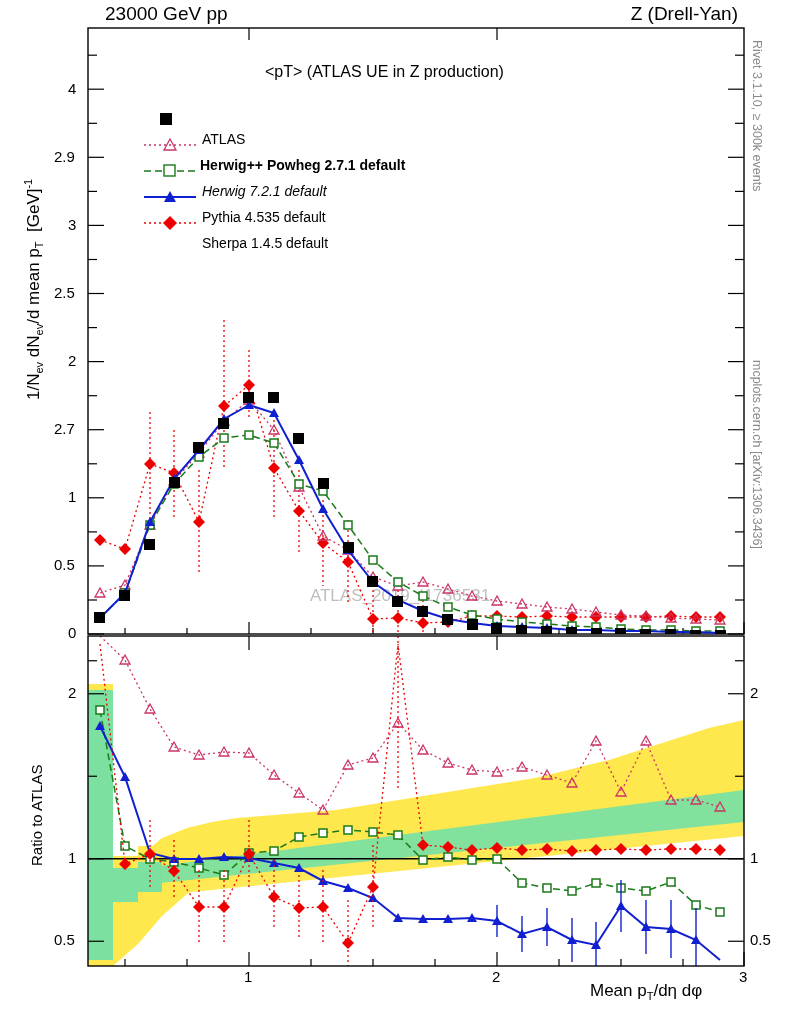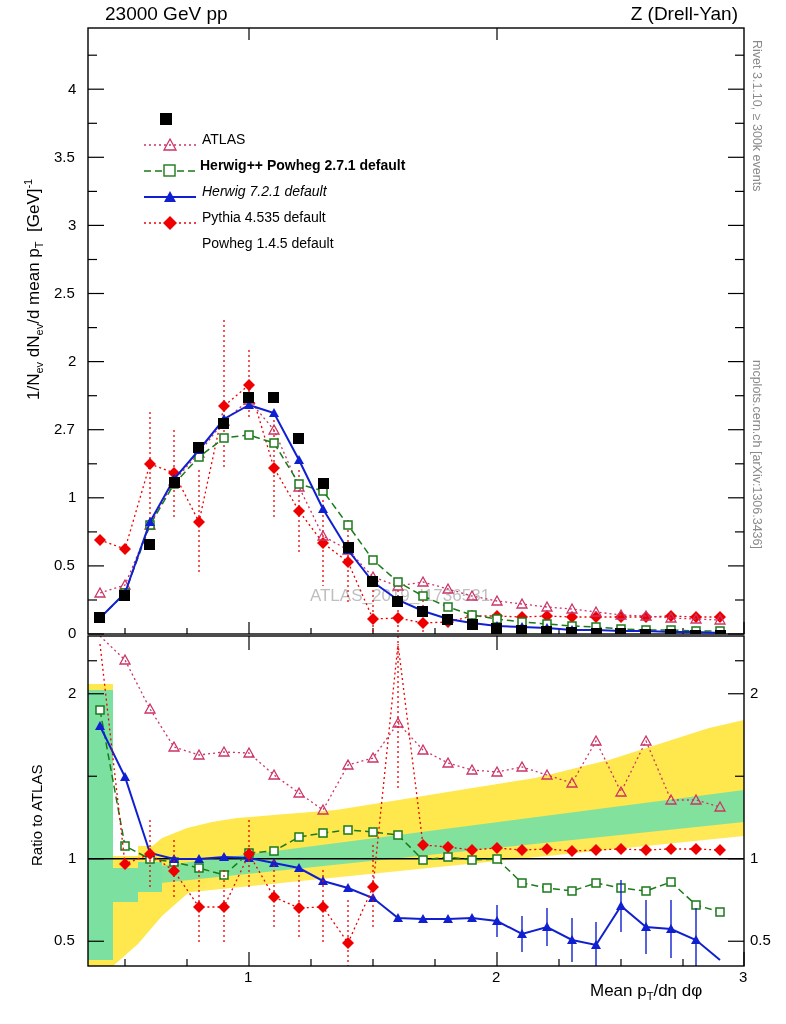--- a/index.html
+++ b/index.html
@@ -45,20 +45,21 @@
   <div class="abs" style="left:28px;top:866px;">
     <div class="rot90" style="position:absolute;left:0;top:0;">
       <span class="txt tick">Ratio to ATLAS</span>
     </div>
   </div>
 
   <div class="abs txt axlabel" style="left:590px;top:981px;">
     Mean p<sub style="font-size:11px;">T</sub>/dη dφ
   </div>
 
+  <div class="abs txt title" style="left:265px;top:63px;">&lt;pT&gt; (ATLAS UE in Z production)</div>
 
   <svg class="abs" width="786" height="1024" style="left:0;top:0;">
     <defs>
       <clipPath id="clipMain">
           <rect x="88" y="28" width="656" height="606"></rect>
         </clipPath>
       <clipPath id="clipRatio">
           <rect x="88" y="636" width="656" height="330"></rect>
         </clipPath>
     </defs>
@@ -498,21 +499,21 @@
     </g>
   </svg>
 
   <div class="abs txt tick" style="left:68px;top:624px;">0</div>
   <div class="abs txt tick" style="left:54px;top:556px;">0.5</div>
   <div class="abs txt tick" style="left:68px;top:488px;">1</div>
   <div class="abs txt tick" style="left:54px;top:420px;">2.7</div>
   <div class="abs txt tick" style="left:68px;top:352px;">2</div>
   <div class="abs txt tick" style="left:54px;top:284px;">2.5</div>
   <div class="abs txt tick" style="left:68px;top:216px;">3</div>
-  <div class="abs txt tick" style="left:54px;top:148px;">3.5</div>
+  <div class="abs txt tick" style="left:54px;top:148px;">2.9</div>
   <div class="abs txt tick" style="left:68px;top:80px;">4</div>
 
   <div class="abs txt tick" style="left:68px;top:684px;">2</div>
   <div class="abs txt tick" style="left:68px;top:849px;">1</div>
   <div class="abs txt tick" style="left:54px;top:931px;">0.5</div>
 
   <div class="abs txt tick" style="left:750px;top:684px;">2</div>
   <div class="abs txt tick" style="left:750px;top:849px;">1</div>
   <div class="abs txt tick" style="left:750px;top:931px;">0.5</div>
 
@@ -546,17 +547,17 @@
         <line x1="4" y1="11" x2="56" y2="11" stroke="#1020d0" stroke-width="2"></line>
         <polygon points="30,5 36,16 24,16" fill="#1020d0"></polygon>
       </svg>
       <span class="txt legend" style="position:absolute;left:62px;top:3px;">Pythia 4.535 default</span>
     </div>
     <div style="position:relative;height:26px;">
       <svg width="60" height="22" style="position:absolute;left:0;top:0;">
         <line x1="4" y1="11" x2="56" y2="11" stroke="#ee0000" stroke-width="1.4" stroke-dasharray="2,3"></line>
         <polygon points="30,4 37,11 30,18 23,11" fill="#ee0000"></polygon>
       </svg>
-      <span class="txt legend" style="position:absolute;left:62px;top:3px;">Powheg 1.4.5 default</span>
+      <span class="txt legend" style="position:absolute;left:62px;top:3px;">Sherpa 1.4.5 default</span>
     </div>
   </div>
 
 </div>
 
 </body></html>

